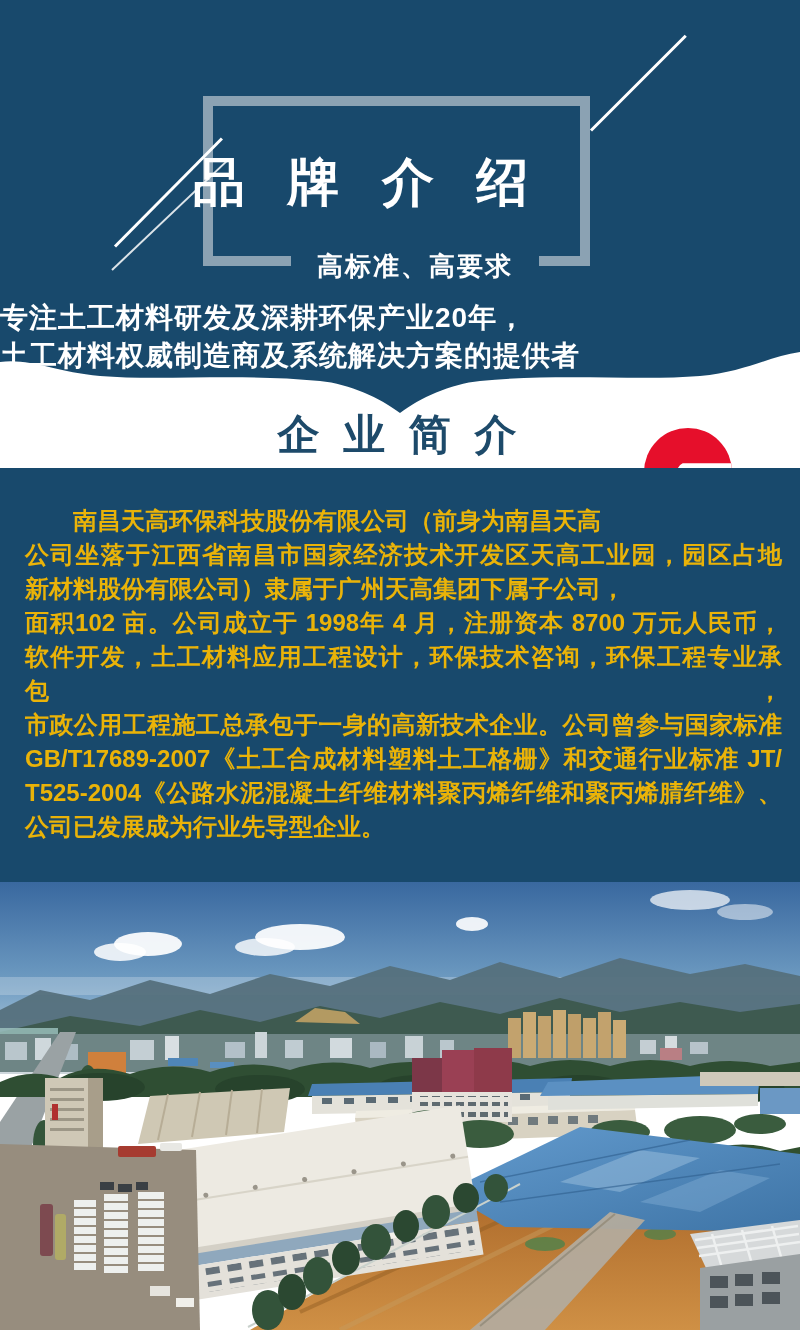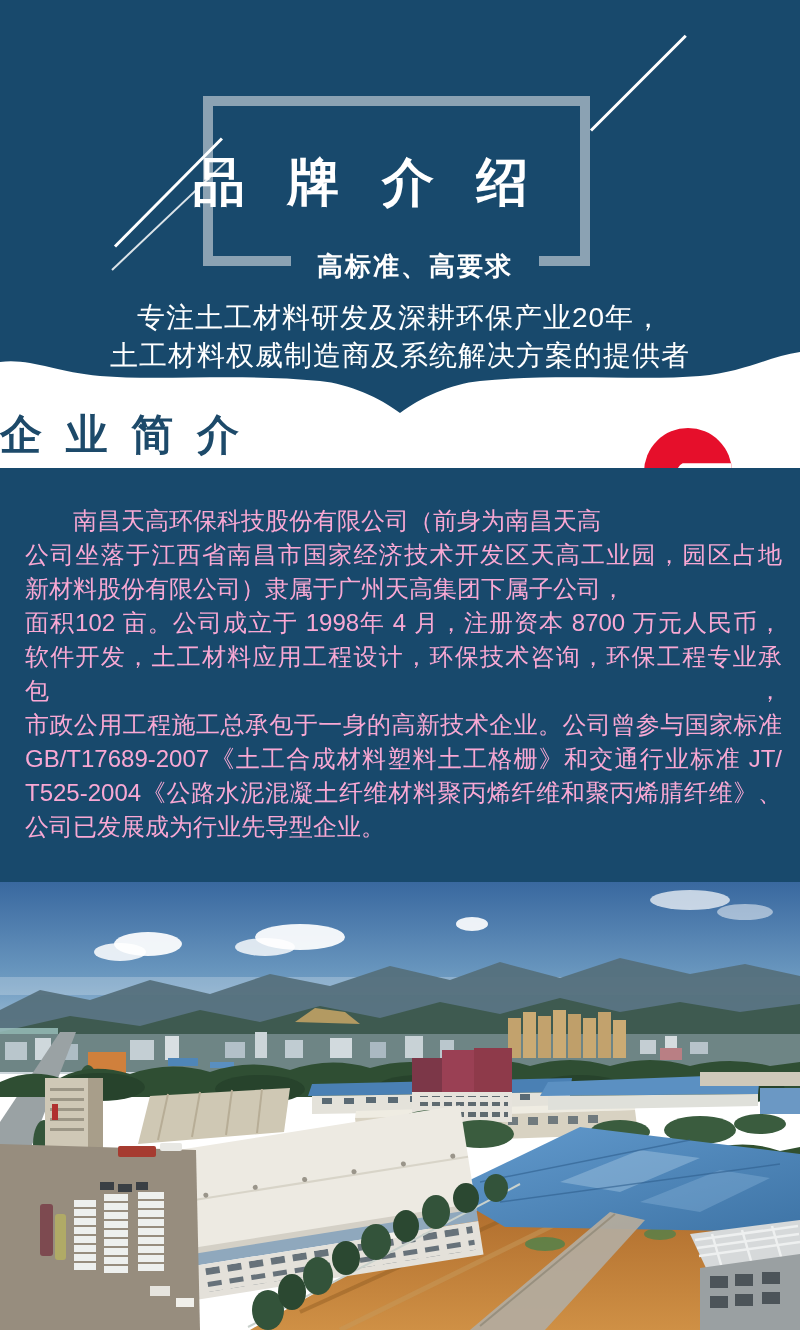--- a/index.html
+++ b/index.html
@@ -22,50 +22,50 @@
   .brand-title{
     position:absolute;left:193px;top:152px;width:407px;
     text-align:left;color:#ffffff;font-size:52px;font-weight:700;
     letter-spacing:14px;line-height:60px;white-space:nowrap;
   }
   .brand-subtitle{
     position:absolute;left:291px;top:243px;width:248px;
     text-align:center;color:#ffffff;font-size:26px;font-weight:700;
     letter-spacing:2px;line-height:30px;white-space:nowrap;margin-top:8px;
   }
-  .slogan{position:absolute;left:0;top:0;width:800px;text-align:center;
-    color:#ffffff;font-weight:400;font-size:28px;line-height:34px;
+  .slogan{position:absolute;left:0;top:0;width:800px;
+    color:#ffffff;font-weight:700;font-size:28px;line-height:34px;
     letter-spacing:1px;white-space:nowrap;}
   .slogan-1{top:301px;}
   .slogan-2{top:339px;}
   .diag{position:absolute;background:#ffffff;transform-origin:0 50%;}
   .diag-right{left:591px;top:129px;width:134px;height:3px;transform:rotate(-45deg);}
   .diag-left-thick{left:115px;top:245px;width:152px;height:3px;transform:rotate(-45.3deg);}
   .diag-left-thin{left:112px;top:269px;width:160px;height:2px;opacity:.85;transform:rotate(-43.5deg);}
   
   .profile-heading{
-    position:absolute;left:0;top:410px;width:800px;
+    position:absolute;left:0;top:410px;width:800px;text-align:center;
     color:#1D4A6A;font-size:42px;font-weight:700;letter-spacing:6px;
     line-height:50px;white-space:nowrap;
   }
   
   .logo-circle{position:absolute;left:644px;top:428px;width:88px;height:88px;}
   .logo-text{
     position:absolute;left:628px;top:527px;width:120px;text-align:center;
     color:#101010;font-size:30px;font-weight:900;letter-spacing:0px;
     transform:scaleX(.92);line-height:30px;white-space:nowrap;
   }
   
   .profile-panel{
     position:absolute;left:0;top:468px;width:800px;height:414px;
     background:#18496C;box-sizing:border-box;
     padding:36px 18px 0 25px;
   }
   .line{
-    color:#f9a8d4;font-size:24px;font-weight:400;line-height:34px;
+    color:#eab308;font-size:24px;font-weight:700;line-height:34px;
     white-space:nowrap;
   }
   .line.just{white-space:normal;text-align:justify;text-align-last:justify;}
   
   .photo{position:absolute;left:0;top:882px;width:800px;height:448px;}
 </style>
 </head>
 <body>
 
 <div class="hero">

